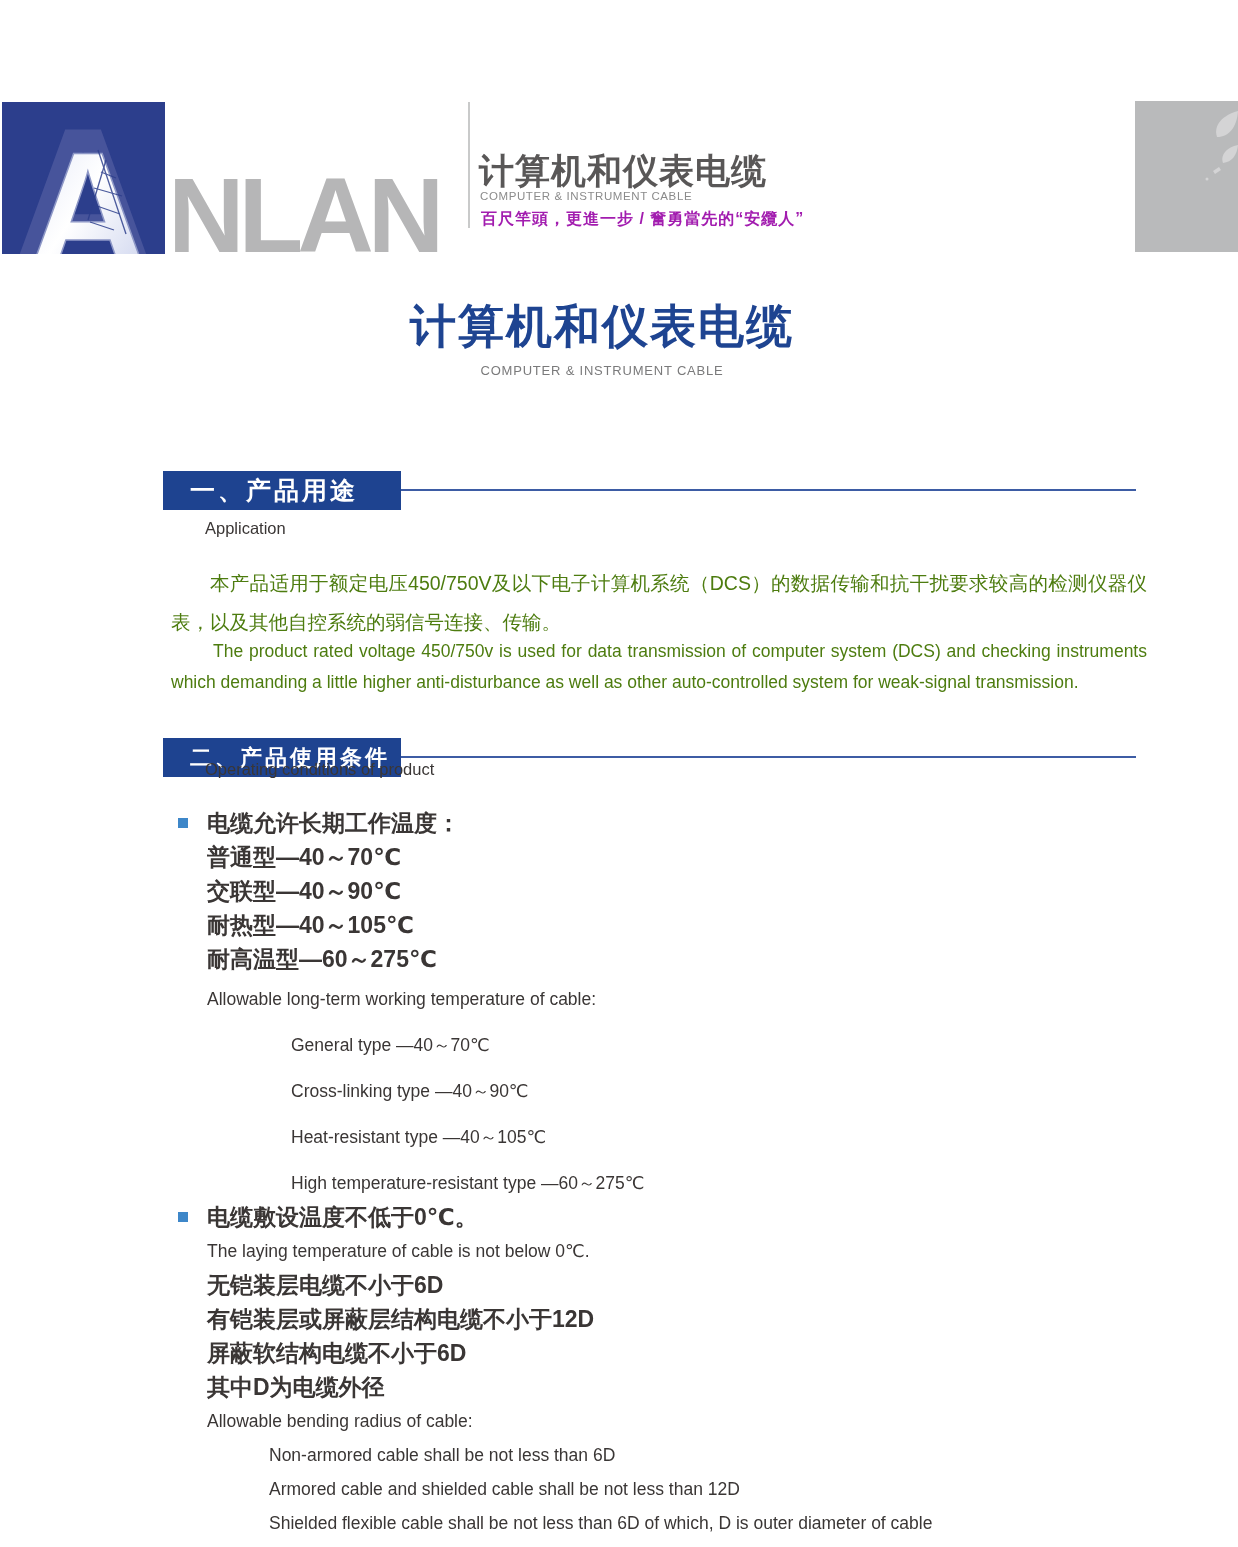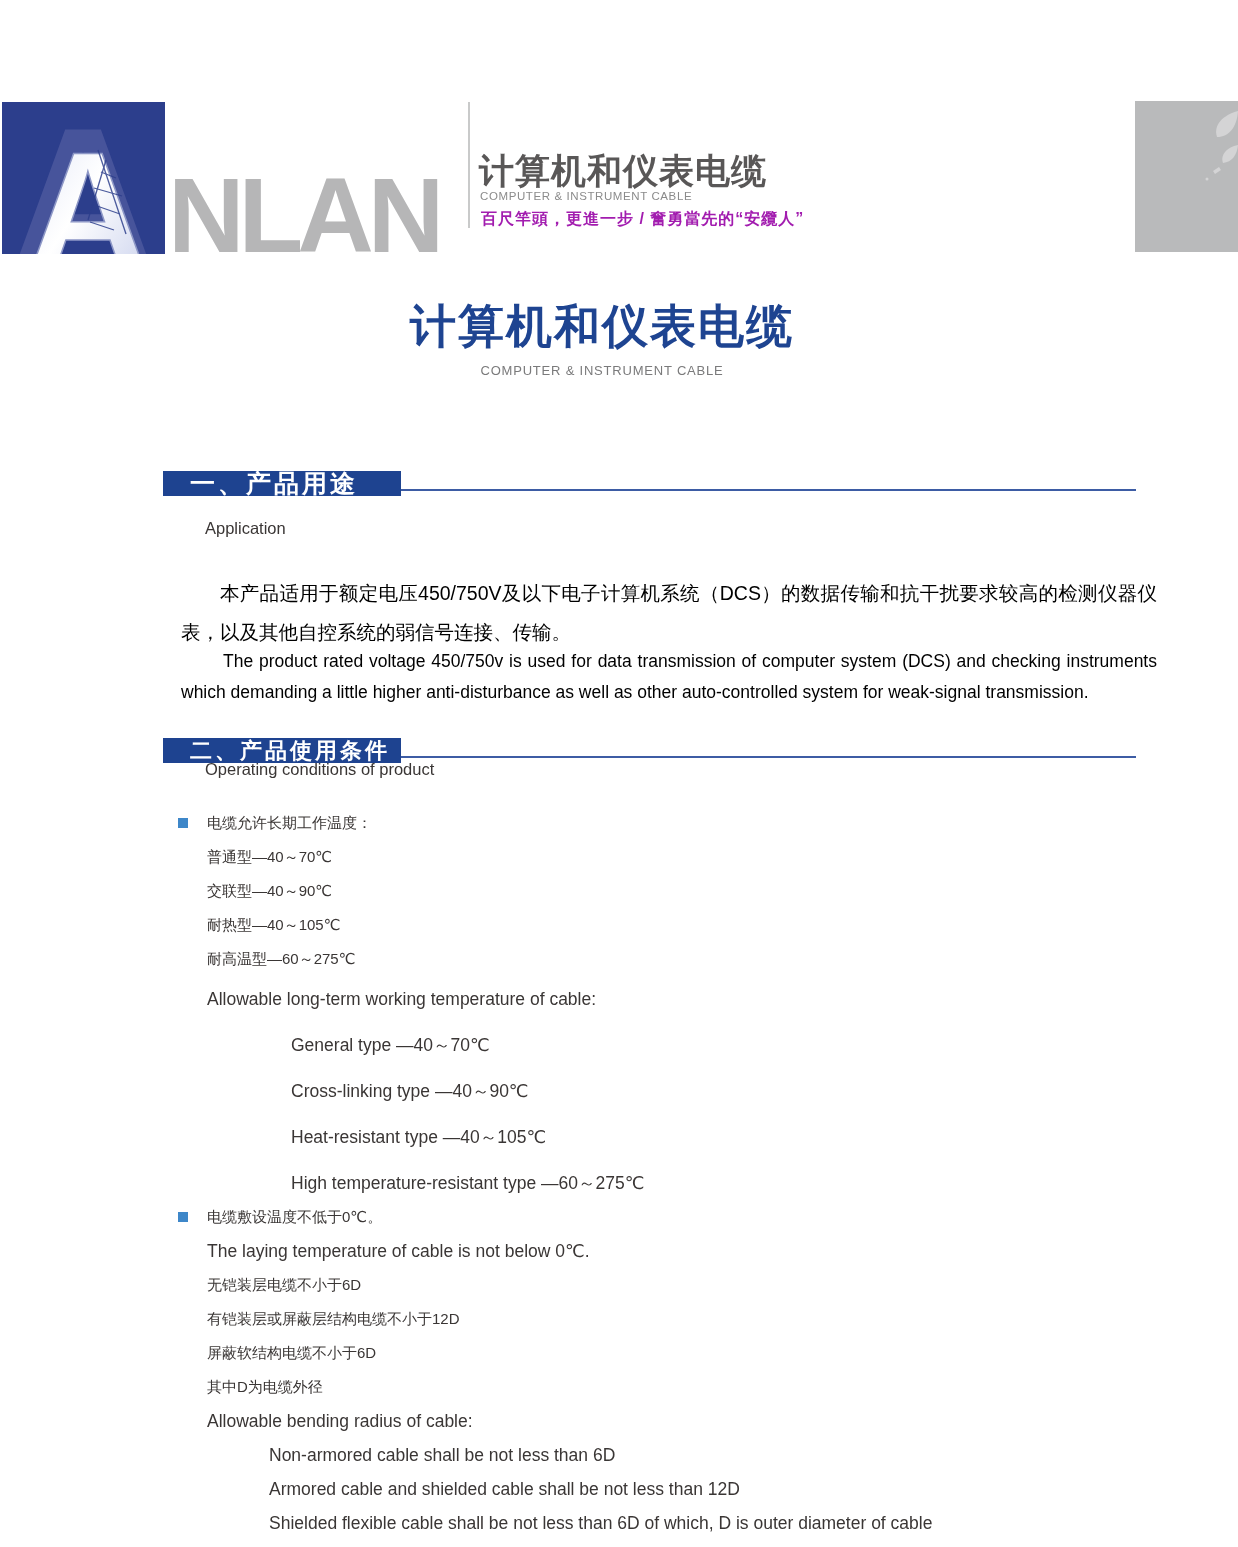--- a/index.html
+++ b/index.html
@@ -14,39 +14,39 @@
   .header-tagline{position:absolute;left:481px;top:209px;font-size:16px;font-weight:bold;color:#a21caf;letter-spacing:1px;}
   .header-photo{position:absolute;left:1135px;top:101px;width:103px;height:151px;}
 
   
   .doc-title{position:absolute;left:0;top:296px;width:1204px;text-align:center;
              font-size:46px;font-weight:bold;color:#1e4491;letter-spacing:2px;}
   .doc-subtitle{position:absolute;left:0;top:363px;width:1204px;text-align:center;
              font-size:13px;color:#7a7a7b;letter-spacing:.8px;}
 
   
-  .sec-bar{position:absolute;left:163px;width:238px;height:25px;background:#1e4390;
+  .sec-bar{position:absolute;left:163px;width:238px;height:39px;background:#1e4390;
            display:flex;align-items:center;padding-left:27px;box-sizing:border-box;}
   .sec-bar span{color:#ffffff;font-weight:bold;letter-spacing:3px;}
   .sec-bar.s1{top:471px;}  .sec-bar.s1 span{font-size:25px;}
   .sec-bar.s2{top:738px;}  .sec-bar.s2 span{font-size:22px;}
   .sec-line{position:absolute;height:2px;background:#3d5ca4;left:401px;width:735px;}
   .sec-line.s1{top:489px;} .sec-line.s2{top:756px;}
   .sec-sub{position:absolute;left:205px;font-size:16.5px;color:#3a3635;text-align:center;}
   .sec-sub.s1{top:519px;} .sec-sub.s2{top:760px;}
 
   
-  .para{position:absolute;left:163px;width:976px;margin:18px;text-align:justify;color:#000000;}
+  .para{position:absolute;left:163px;width:976px;margin:8px;text-align:justify;color:#4d7c0f;}
   .para.cn{top:556px;font-size:19.5px;line-height:39px;text-indent:2em;}
   .para.en{top:628px;font-size:17.5px;line-height:31px;text-indent:2.4em;}
 
   
   .cond{position:absolute;left:163px;top:806px;width:976px;}
   .ln{position:relative;line-height:34px;padding-left:44px;}
-  .ln.cn{font-size:15px;}
+  .ln.cn{font-size:23px;font-weight:bold;}
   .ln.en{font-size:17.5px;}
   .ln.gap{margin-top:6px;}
   .ln.ind1{padding-left:128px;margin-top:12px;}
   .ln.ind2{padding-left:106px;}
   .sq{position:absolute;left:15px;top:12px;width:10px;height:10px;background:#3e87c9;}
 </style>
 </head>
 <body>
 
 <div class="page">

